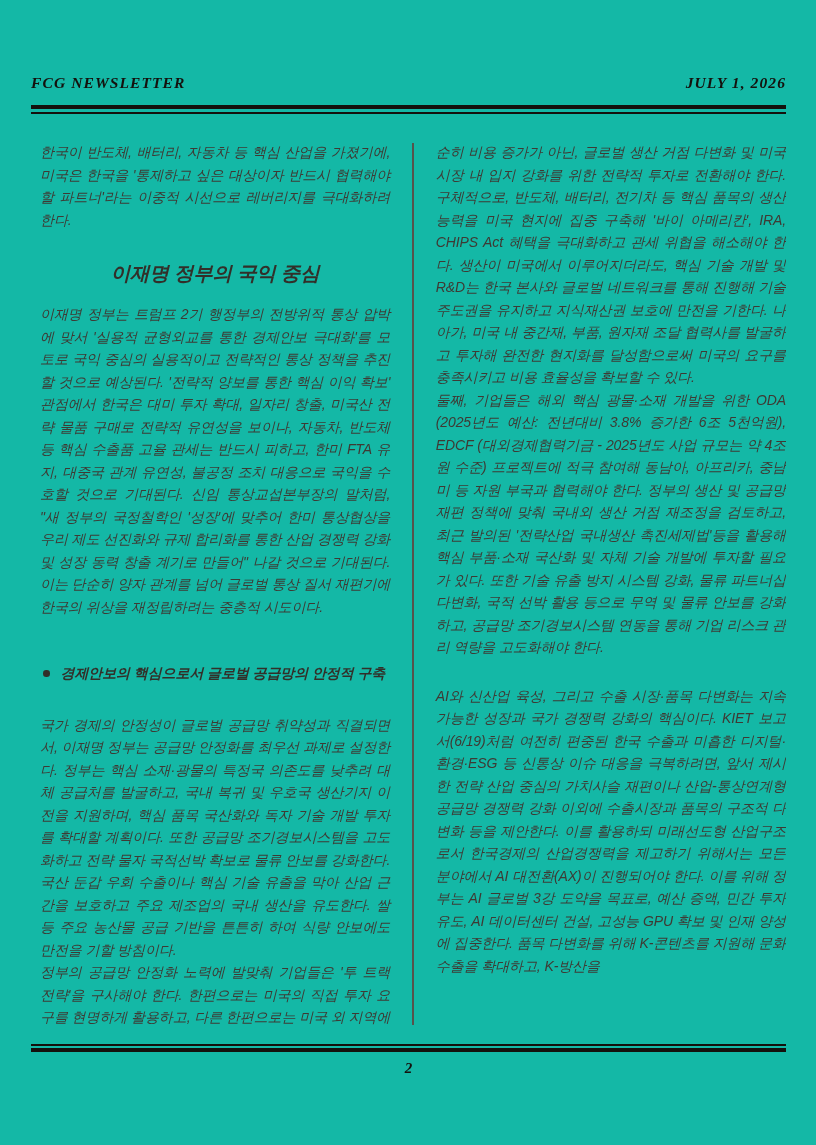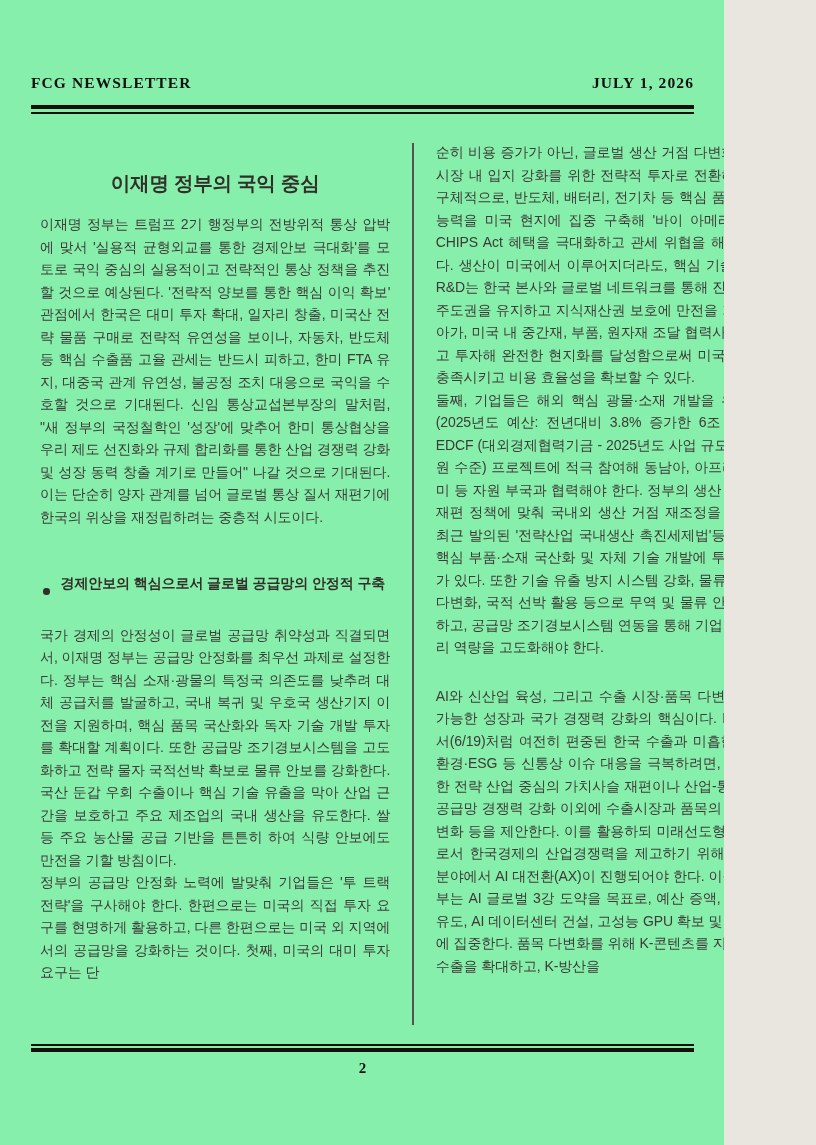--- a/index.html
+++ b/index.html
@@ -2,26 +2,27 @@
 <html><head>
 <meta charset="utf-8">
 <style>
   html, body {
     margin: 0;
     padding: 0;
     background: #e9e5df;
   }
   .page {
     position: relative;
-    width: 724px;
+    width: 816px;
     height: 1145px;
-    background: #86efac;
+    background: #14b8a6;
     font-family: "Liberation Sans", "DejaVu Sans", sans-serif;
     color: #3e3a34;
     overflow: hidden;
+    font-style: italic;
   }
   
   .masthead {
     position: absolute;
     top: 74px;
     left: 31px;
     right: 30px;
   }
   .masthead-row {
     display: flex;
@@ -72,21 +73,21 @@
     font-size: 19.5px;
     line-height: 33px;
     font-weight: 700;
     color: #322f29;
     text-align: center;
     letter-spacing: -0.2px;
   }
   .lead { margin-top: 13px !important; }
   .bullet-row {
     display: flex;
-    align-items: flex-end;
+    align-items: flex-start;
     margin-top: 44px;
     text-align: left;
     font-weight: 700;
     color: #322f29;
   }
   .bullet-row .dot {
     flex: 0 0 auto;
     width: 6.5px;
     height: 6.5px;
     border-radius: 50%;
@@ -124,20 +125,21 @@
       <span>FCG NEWSLETTER</span>
       <span>JULY 1, 2026</span>
     </div>
     <div class="rule-thick"></div>
     <div class="rule-thin"></div>
   </header>
 
   <main class="article">
 
     <section class="col left">
+      <p>한국이 반도체, 배터리, 자동차 등 핵심 산업을 가졌기에, 미국은 한국을 '통제하고 싶은 대상이자 반드시 협력해야 할 파트너'라는 이중적 시선으로 레버리지를 극대화하려 한다.</p>
       <h2 class="section-title">
         <span>이재명 정부의 국익 중심</span><br>
       </h2>
       <p class="lead">이재명 정부는 트럼프 2기 행정부의 전방위적 통상 압박에 맞서 '실용적 균형외교를 통한 경제안보 극대화'를 모토로 국익 중심의 실용적이고 전략적인 통상 정책을 추진할 것으로 예상된다. '전략적 양보를 통한 핵심 이익 확보' 관점에서 한국은 대미 투자 확대, 일자리 창출, 미국산 전략 물품 구매로 전략적 유연성을 보이나, 자동차, 반도체 등 핵심 수출품 고율 관세는 반드시 피하고, 한미 FTA 유지, 대중국 관계 유연성, 불공정 조치 대응으로 국익을 수호할 것으로 기대된다. 신임 통상교섭본부장의 말처럼, "새 정부의 국정철학인 '성장'에 맞추어 한미 통상협상을 우리 제도 선진화와 규제 합리화를 통한 산업 경쟁력 강화 및 성장 동력 창출 계기로 만들어" 나갈 것으로 기대된다. 이는 단순히 양자 관계를 넘어 글로벌 통상 질서 재편기에 한국의 위상을 재정립하려는 중층적 시도이다.</p>
       <div class="bullet-row">
         <span class="dot"></span>
         <span>경제안보의 핵심으로서 글로벌 공급망의 안정적 구축</span>
       </div>
       <p class="after-bullet">국가 경제의 안정성이 글로벌 공급망 취약성과 직결되면서, 이재명 정부는 공급망 안정화를 최우선 과제로 설정한다. 정부는 핵심 소재·광물의 특정국 의존도를 낮추려 대체 공급처를 발굴하고, 국내 복귀 및 우호국 생산기지 이전을 지원하며, 핵심 품목 국산화와 독자 기술 개발 투자를 확대할 계획이다. 또한 공급망 조기경보시스템을 고도화하고 전략 물자 국적선박 확보로 물류 안보를 강화한다. 국산 둔갑 우회 수출이나 핵심 기술 유출을 막아 산업 근간을 보호하고 주요 제조업의 국내 생산을 유도한다. 쌀 등 주요 농산물 공급 기반을 튼튼히 하여 식량 안보에도 만전을 기할 방침이다.</p>
       <p>정부의 공급망 안정화 노력에 발맞춰 기업들은 '투 트랙 전략'을 구사해야 한다. 한편으로는 미국의 직접 투자 요구를 현명하게 활용하고, 다른 한편으로는 미국 외 지역에서의 공급망을 강화하는 것이다. 첫째, 미국의 대미 투자 요구는 단</p>

